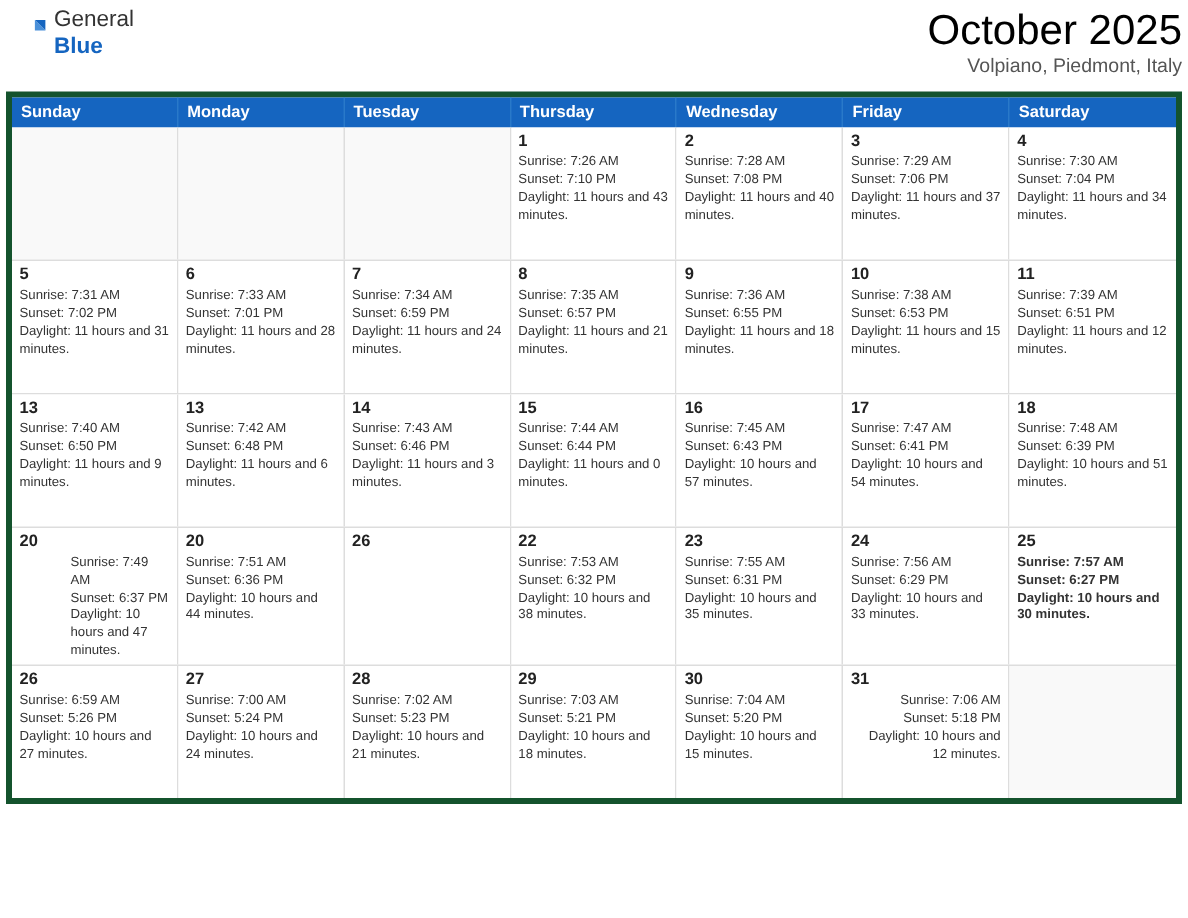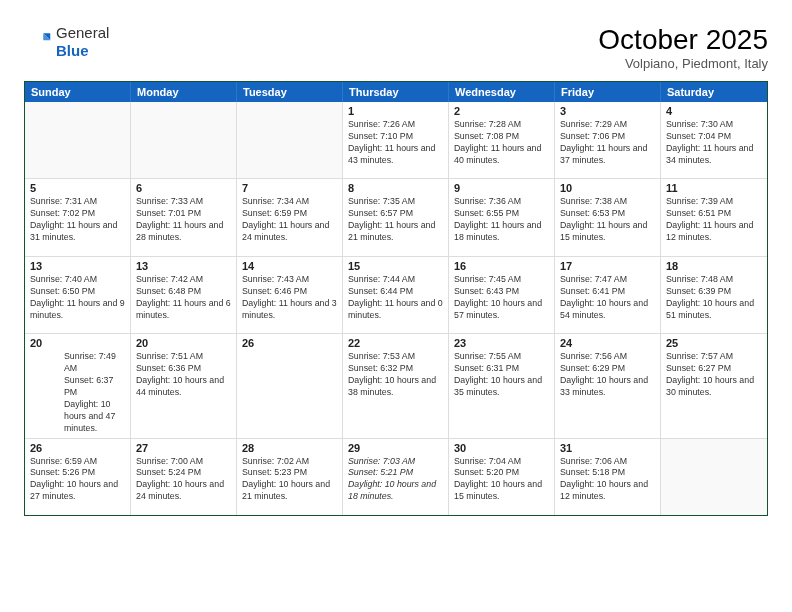--- a/index.html
+++ b/index.html
@@ -6,21 +6,21 @@
     body {
       font-family: Arial, sans-serif;
       background: #fff;
       width: 792px;
       height: 612px;
       overflow: hidden;
     }
     .page {
       width: 792px;
       height: 540px;
-      padding: 24px;
+      padding: 4px;
       display: flex;
       flex-direction: column;
     }
     .header {
       display: flex;
       justify-content: space-between;
       align-items: flex-start;
       margin-bottom: 10px;
     }
     .logo {
@@ -47,21 +47,21 @@
       font-weight: normal;
     }
     .subtitle {
       font-size: 13px;
       color: #555;
     }
     .calendar {
       flex: 1;
       display: flex;
       flex-direction: column;
-      border: 1px solid #14532d;
+      border: 4px solid #14532d;
     }
     .cal-header-row {
       display: grid;
       grid-template-columns: repeat(7, 1fr);
       background: #1565c0;
     }
     .cal-header-cell {
       color: #fff;
       font-size: 11px;
       font-weight: bold;
@@ -284,21 +284,21 @@
 Daylight: 10 hours and 35 minutes.</div>
           </div>
           <div class="cal-cell">
             <div class="day-num">24</div>
             <div class="day-detail" style="white-space: pre-line;">Sunrise: 7:56 AM
 Sunset: 6:29 PM
 Daylight: 10 hours and 33 minutes.</div>
           </div>
           <div class="cal-cell">
             <div class="day-num">25</div>
-            <div class="day-detail" style="white-space: pre-line;">Sunrise: 7:57 AM
+            <div class="day-detail" style="white-space: pre-line; font-weight: bold;">Sunrise: 7:57 AM
 Sunset: 6:27 PM
 Daylight: 10 hours and 30 minutes.</div>
           </div>
         </div>
         <div class="cal-row">
           <div class="cal-cell">
             <div class="day-num">26</div>
             <div class="day-detail" style="white-space: pre-line;">Sunrise: 6:59 AM
 Sunset: 5:26 PM
 Daylight: 10 hours and 27 minutes.</div>
@@ -310,33 +310,33 @@
 Daylight: 10 hours and 24 minutes.</div>
           </div>
           <div class="cal-cell">
             <div class="day-num">28</div>
             <div class="day-detail" style="white-space: pre-line;">Sunrise: 7:02 AM
 Sunset: 5:23 PM
 Daylight: 10 hours and 21 minutes.</div>
           </div>
           <div class="cal-cell">
             <div class="day-num">29</div>
-            <div class="day-detail" style="white-space: pre-line; font-style: italic;">Sunrise: 7:03 AM
+            <div class="day-detail" style="white-space: pre-line;">Sunrise: 7:03 AM
 Sunset: 5:21 PM
 Daylight: 10 hours and 18 minutes.</div>
           </div>
           <div class="cal-cell">
             <div class="day-num">30</div>
             <div class="day-detail" style="white-space: pre-line;">Sunrise: 7:04 AM
 Sunset: 5:20 PM
 Daylight: 10 hours and 15 minutes.</div>
           </div>
           <div class="cal-cell">
             <div class="day-num">31</div>
-            <div class="day-detail" style="white-space: pre-line;">Sunrise: 7:06 AM
+            <div class="day-detail" style="white-space: pre-line; text-align: right;">Sunrise: 7:06 AM
 Sunset: 5:18 PM
 Daylight: 10 hours and 12 minutes.</div>
           </div>
           <div class="cal-cell empty"></div>
         </div>
       </div>
   </div>
 </div>
 
 </body></html>

